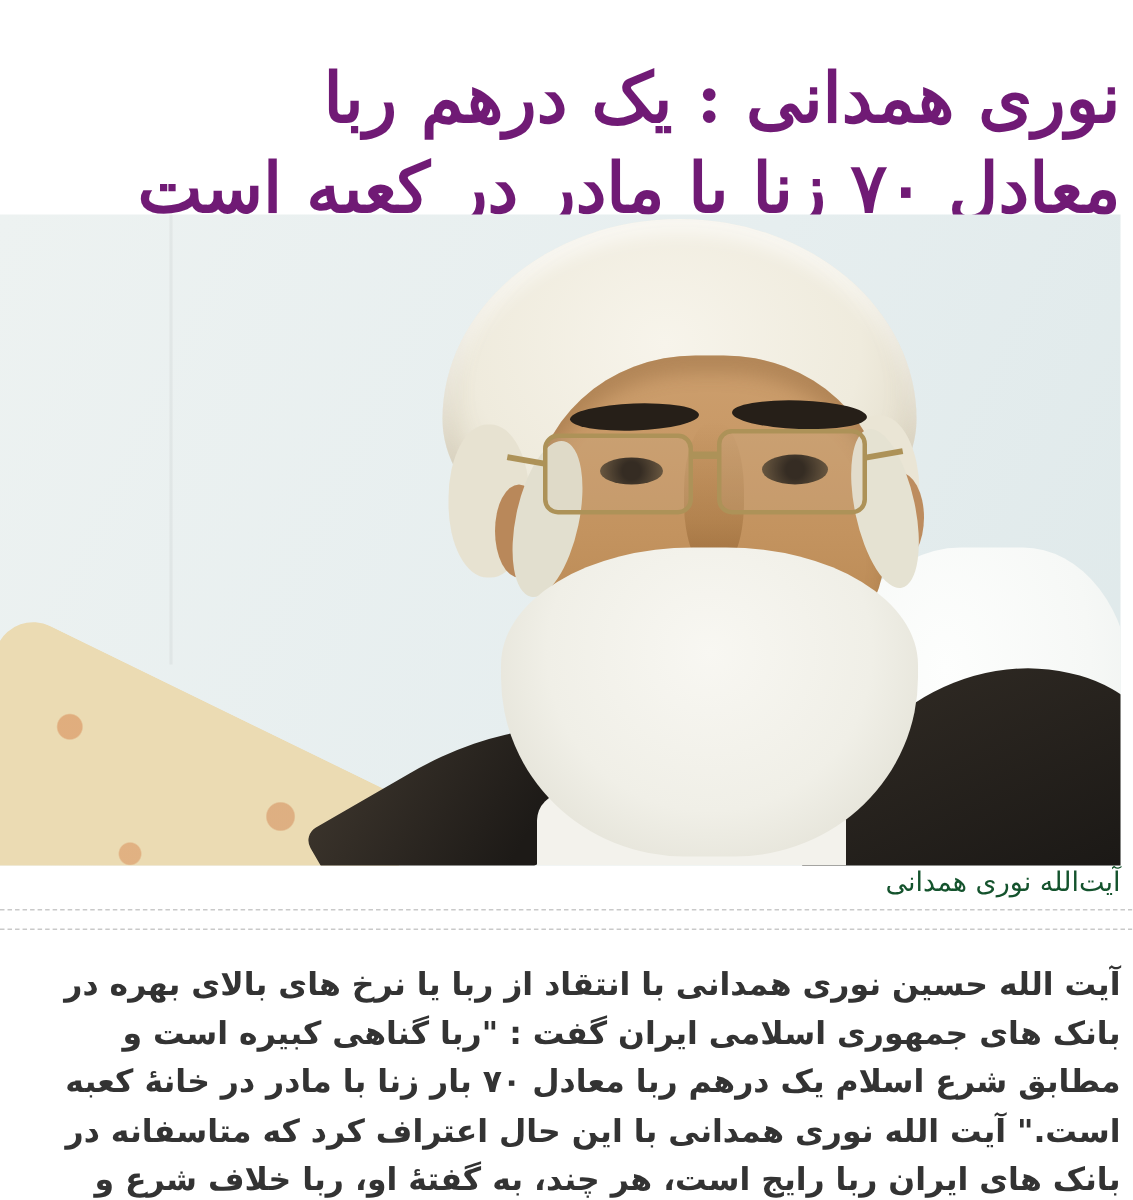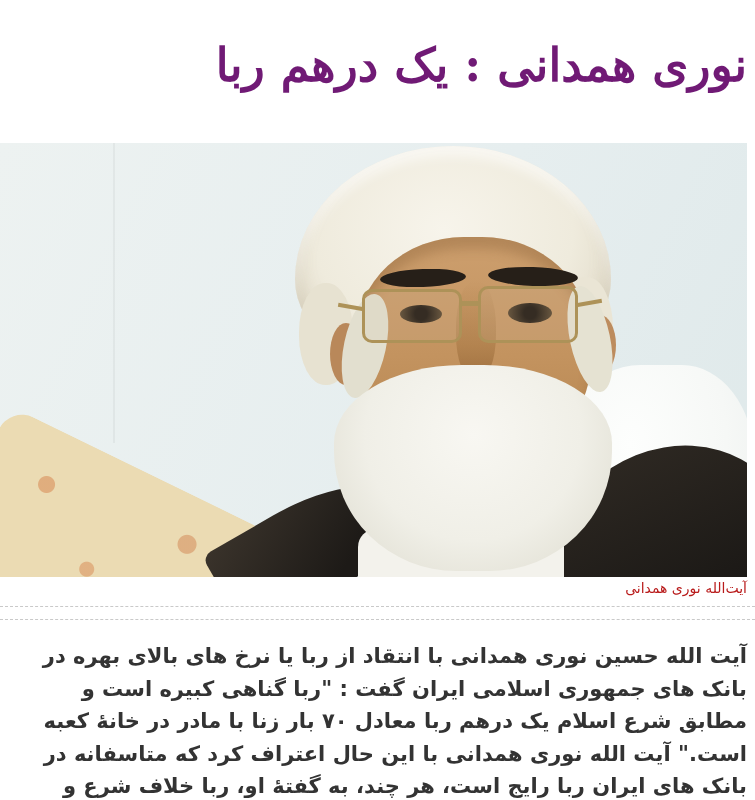--- a/index.html
+++ b/index.html
@@ -68,39 +68,40 @@
   .bridge{left:460px;top:158px;width:20px;height:5px;background:#ad9258;}
   .temple-l{left:338px;top:162px;width:26px;height:4px;background:#ad9258;transform:rotate(10deg);}
   .temple-r{left:576px;top:158px;width:26px;height:4px;background:#ad9258;transform:rotate(-10deg);}
   .mustache{left:428px;top:226px;width:112px;height:30px;border-radius:45%;background:#d4d1c3;}
   .beard{left:334px;top:222px;width:278px;height:206px;
     border-radius:46% 46% 44% 44% / 38% 38% 58% 58%;
     background:radial-gradient(ellipse at 50% 34%,#f8f7f2 0%,#f0efe7 55%,#dcdacd 100%);}
   
   .caption{
     position:absolute;top:580px;right:8px;direction:rtl;text-align:right;
-    color:#b91c1c;font-size:14px;line-height:17px;
+    color:#14532d;font-size:18px;line-height:17px;
   }
   .sep{position:absolute;left:0;right:0;border-top:1px dashed #c9c9c9;height:0;}
   .sep1{top:606px;}
   .sep2{top:619px;}
   
   .article-body{
     position:absolute;top:640px;left:8px;right:8px;margin:0;
     direction:rtl;text-align:right;color:#333333;
     font-size:21px;line-height:32.5px;font-weight:600;
   }
 </style>
 </head>
 <body>
 
 <div class="page">
 
   <h1 class="headline">
     <div class="hl-line">نوری همدانی : یک درهم ربا</div>
+    <div class="hl-line">معادل ۷۰ زنا با مادر در کعبه است</div>
   </h1>
 
   <figure style="margin:0;">
     <div class="photo">
       <div class="ly wall-corner"></div>
       <div class="ly cushion-right"></div>
       <div class="ly pillow-sheet"></div>
       <div class="ly pillow"></div>
       <div class="ly robe-left"></div>
       <div class="ly robe-right"></div>

